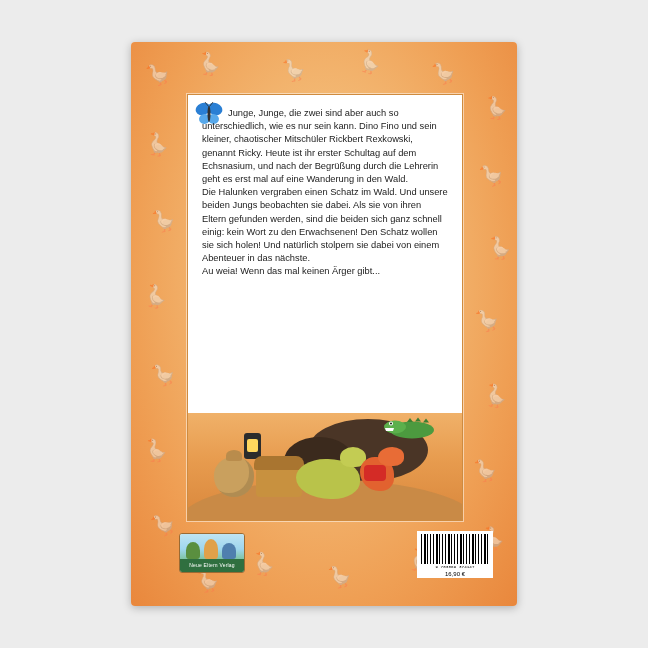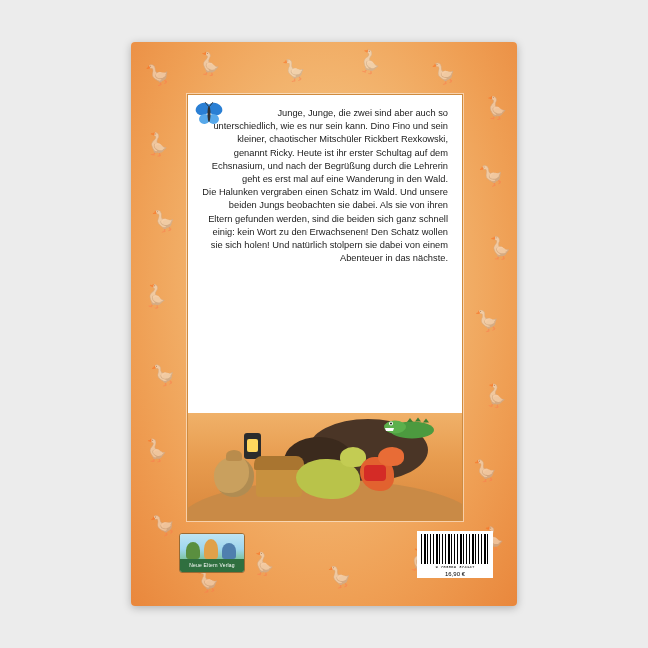--- a/index.html
+++ b/index.html
@@ -62,21 +62,21 @@
   .blurb {
     position: absolute;
     left: 0;
     top: 0;
     width: 274px;
     padding: 12px 14px 0 14px;
     box-sizing: border-box;
     color: #1b1b1b;
     font-size: 9.3px;
     line-height: 13.2px;
-    text-align: right;
+    text-align: left;
   }
   .blurb p {
     margin: 0 0 0 0;
   }
   .blurb p.indent {
     text-indent: 26px;
   }
 
   
   .butterfly {
@@ -351,20 +351,21 @@
           <ellipse cx="39" cy="36" rx="11" ry="10" fill="#57a8ea" transform="rotate(14 39 36)"></ellipse>
           <ellipse cx="30" cy="26" rx="3" ry="16" fill="#31302f"></ellipse>
           <path d="M29 11 L22 2" stroke="#31302f" stroke-width="1.6" fill="none"></path>
           <path d="M31 11 L38 2" stroke="#31302f" stroke-width="1.6" fill="none"></path>
         </g>
       </svg>
 
       <div class="blurb">
         <p class="indent">Junge, Junge, die zwei sind aber auch so unterschiedlich, wie es nur sein kann. Dino Fino und sein kleiner, chaotischer Mitschüler Rickbert Rexkowski, genannt Ricky. Heute ist ihr erster Schultag auf dem Echsnasium, und nach der Begrüßung durch die Lehrerin geht es erst mal auf eine Wanderung in den Wald.</p>
         <p>Die Halunken vergraben einen Schatz im Wald. Und unsere beiden Jungs beobachten sie dabei. Als sie von ihren Eltern gefunden werden, sind die beiden sich ganz schnell einig: kein Wort zu den Erwachsenen! Den Schatz wollen sie sich holen! Und natürlich stolpern sie dabei von einem Abenteuer in das nächste.</p>
+        <p>Au weia! Wenn das mal keinen Ärger gibt...</p>
       </div>
 
       <div class="illus">
         <div class="bush b1"></div>
         <div class="bush b2"></div>
         <div class="ground"></div>
 
         <svg class="croc" viewBox="0 0 104 56">
           <ellipse cx="56" cy="30" rx="44" ry="17" fill="#4c9a3f"></ellipse>
           <ellipse cx="22" cy="24" rx="22" ry="13" fill="#5cb04c"></ellipse>

